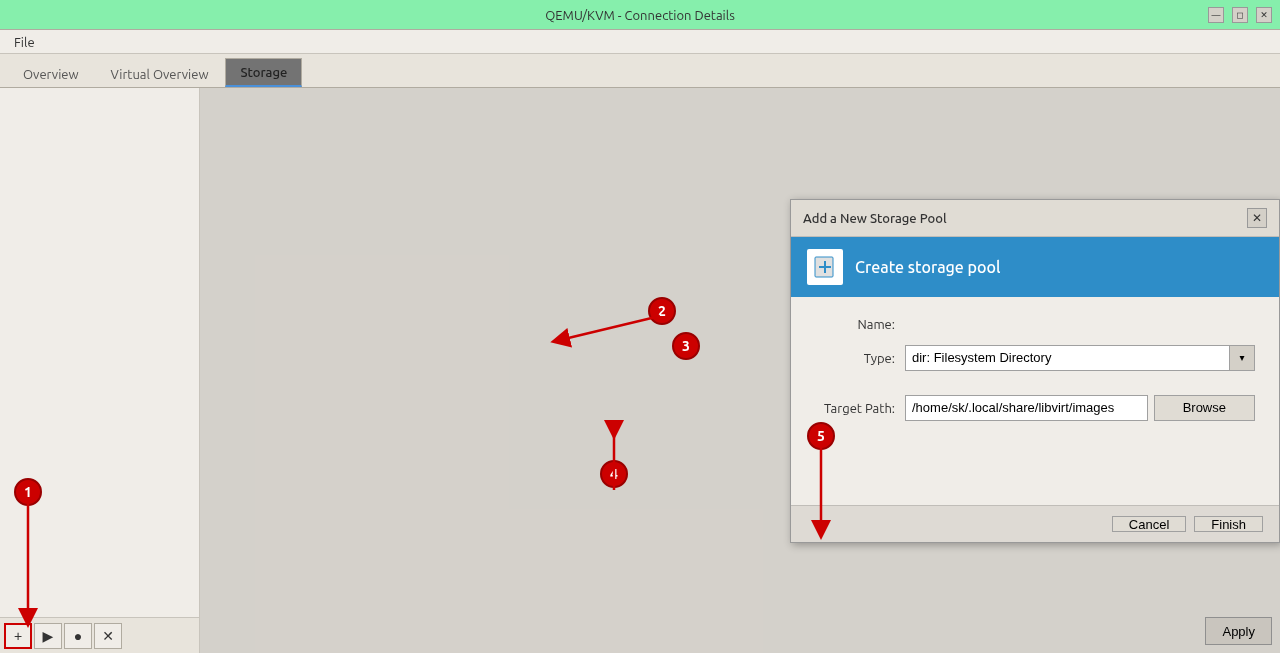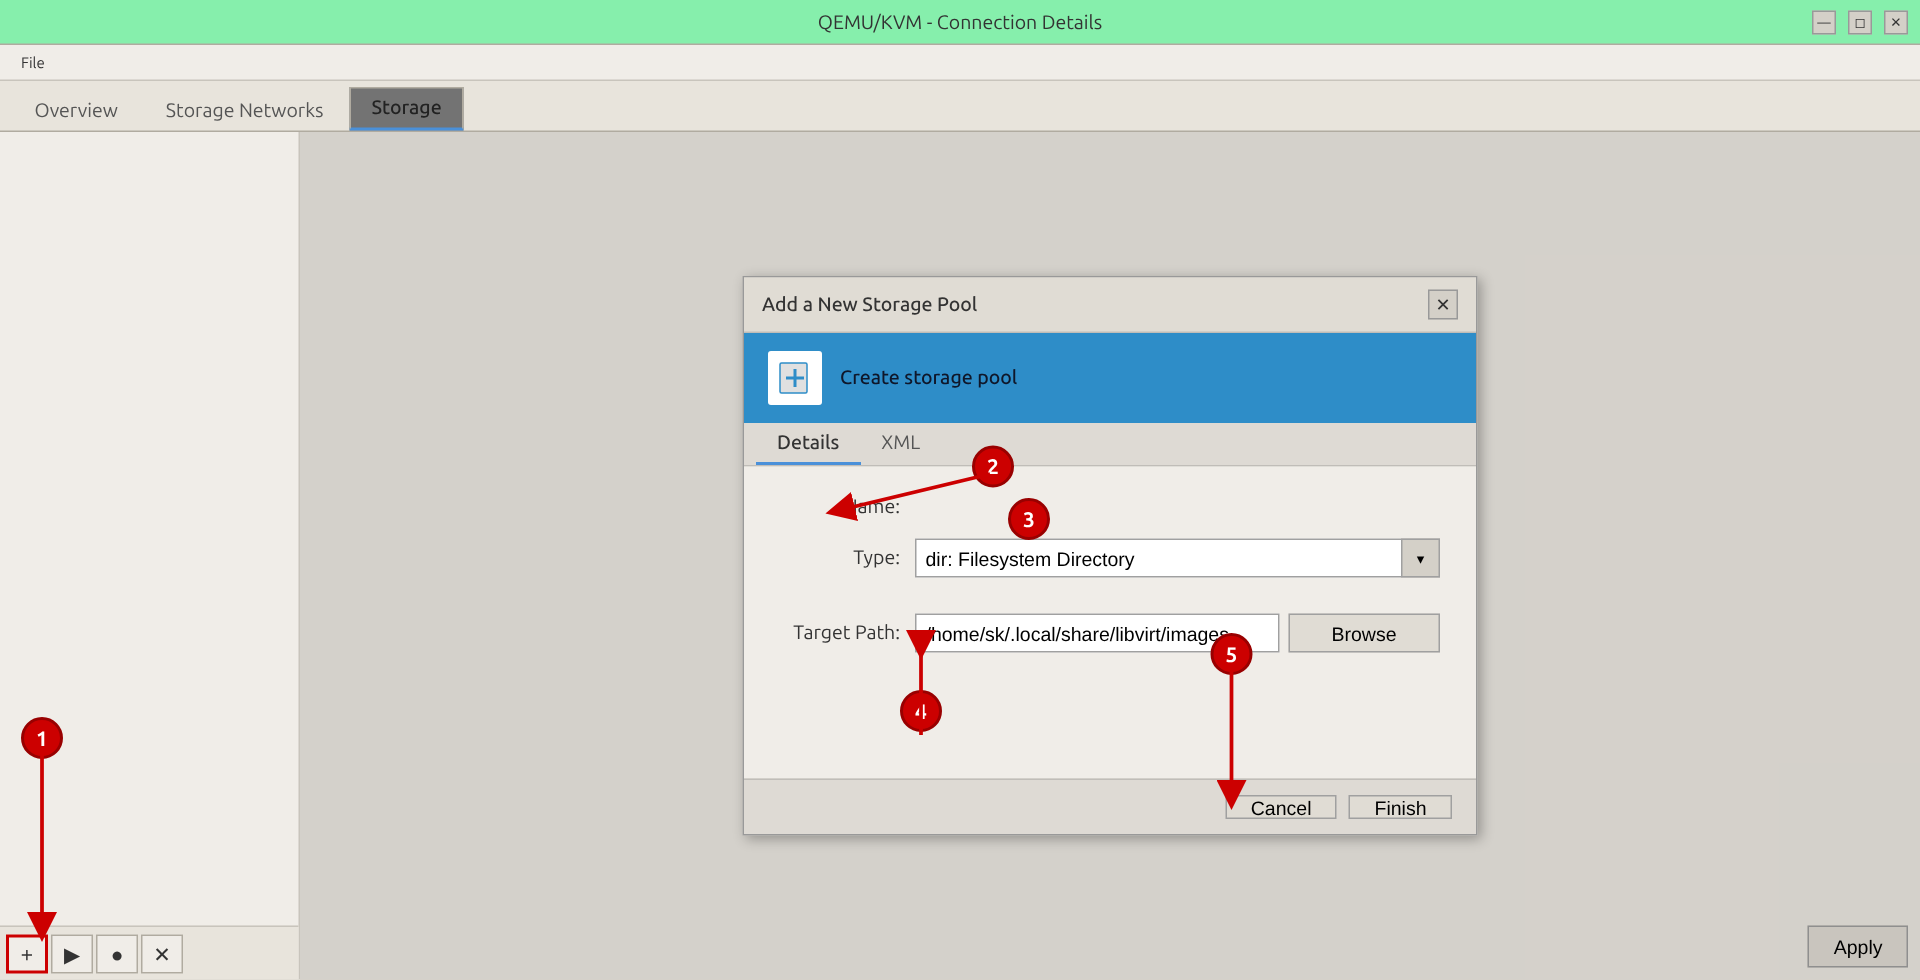--- a/index.html
+++ b/index.html
@@ -51,21 +51,21 @@
     .menu-bar {
       background: #f0ede8;
       height: 24px;
       display: flex;
       align-items: center;
       padding: 0 6px;
       border-bottom: 1px solid #c8c4bc;
     }
     .menu-item {
       padding: 2px 8px;
-      font-size: 10px;
+      font-size: 13px;
       color: #333;
       cursor: pointer;
     }
 
     
     .tab-bar {
       background: #e8e4dc;
       height: 34px;
       display: flex;
       align-items: flex-end;
@@ -153,21 +153,21 @@
       border: 2px solid #990000;
     }
 
     
     .dialog-overlay {
       position: absolute;
       top: 0; left: 0; right: 0; bottom: 0;
       background: rgba(0,0,0,0.1);
       display: flex;
       align-items: center;
-      justify-content: center;
+      justify-content: flex-end;
       z-index: 50;
     }
     .dialog {
       background: #e8e4dc;
       border: 1px solid #999;
       box-shadow: 2px 2px 8px rgba(0,0,0,0.3);
       width: 490px;
       position: relative;
     }
     .dialog-title-bar {
@@ -209,22 +209,22 @@
       height: 36px;
       background: white;
       display: flex;
       align-items: center;
       justify-content: center;
       font-size: 20px;
       color: #2e8dc8;
       border-radius: 2px;
     }
     .dialog-banner-title {
-      color: #0f172a;
-      font-size: 13px;
+      color: #ffffff;
+      font-size: 16px;
       font-weight: 500;
     }
 
     
     .dialog-tabs {
       display: flex;
       background: #dedad4;
       padding: 0 8px;
       border-bottom: 1px solid #c0bdb8;
     }
@@ -389,21 +389,21 @@
 
 <div class="menu-bar">
   <div class="menu-item">File</div>
 </div>
 
 <div class="tab-bar">
   <div class="tab">
     <span>Overview</span>
   </div>
   <div class="tab">
-    <span>Storage Networks</span>
+    <span>Virtual Overview</span>
   </div>
   <div class="tab active">
     <span>Storage</span>
   </div>
 </div>
 
 <div class="main-content">
 
   <div class="sidebar">
     <div class="sidebar-list"></div>
@@ -439,28 +439,20 @@
           <div class="dialog-banner-icon">
             <svg width="24" height="24" viewBox="0 0 24 24" fill="none">
               <rect x="2" y="2" width="18" height="20" rx="1" fill="#e0e0e0" stroke="#2e8dc8" stroke-width="1"></rect>
               <line x1="12" y1="6" x2="12" y2="18" stroke="#2e8dc8" stroke-width="2"></line>
               <line x1="6" y1="12" x2="18" y2="12" stroke="#2e8dc8" stroke-width="2"></line>
             </svg>
           </div>
           <span class="dialog-banner-title">Create storage pool</span>
         </div>
 
-        <div class="dialog-tabs">
-          <div class="dialog-tab active">
-            <span>Details</span>
-          </div>
-          <div class="dialog-tab">
-            <span>XML</span>
-          </div>
-        </div>
 
         <div class="dialog-body">
 
           <div class="form-row">
             <label class="form-label">Name:</label>
           </div>
 
           <div class="form-row">
             <label class="form-label">Type:</label>
             <div class="form-select-wrapper">

